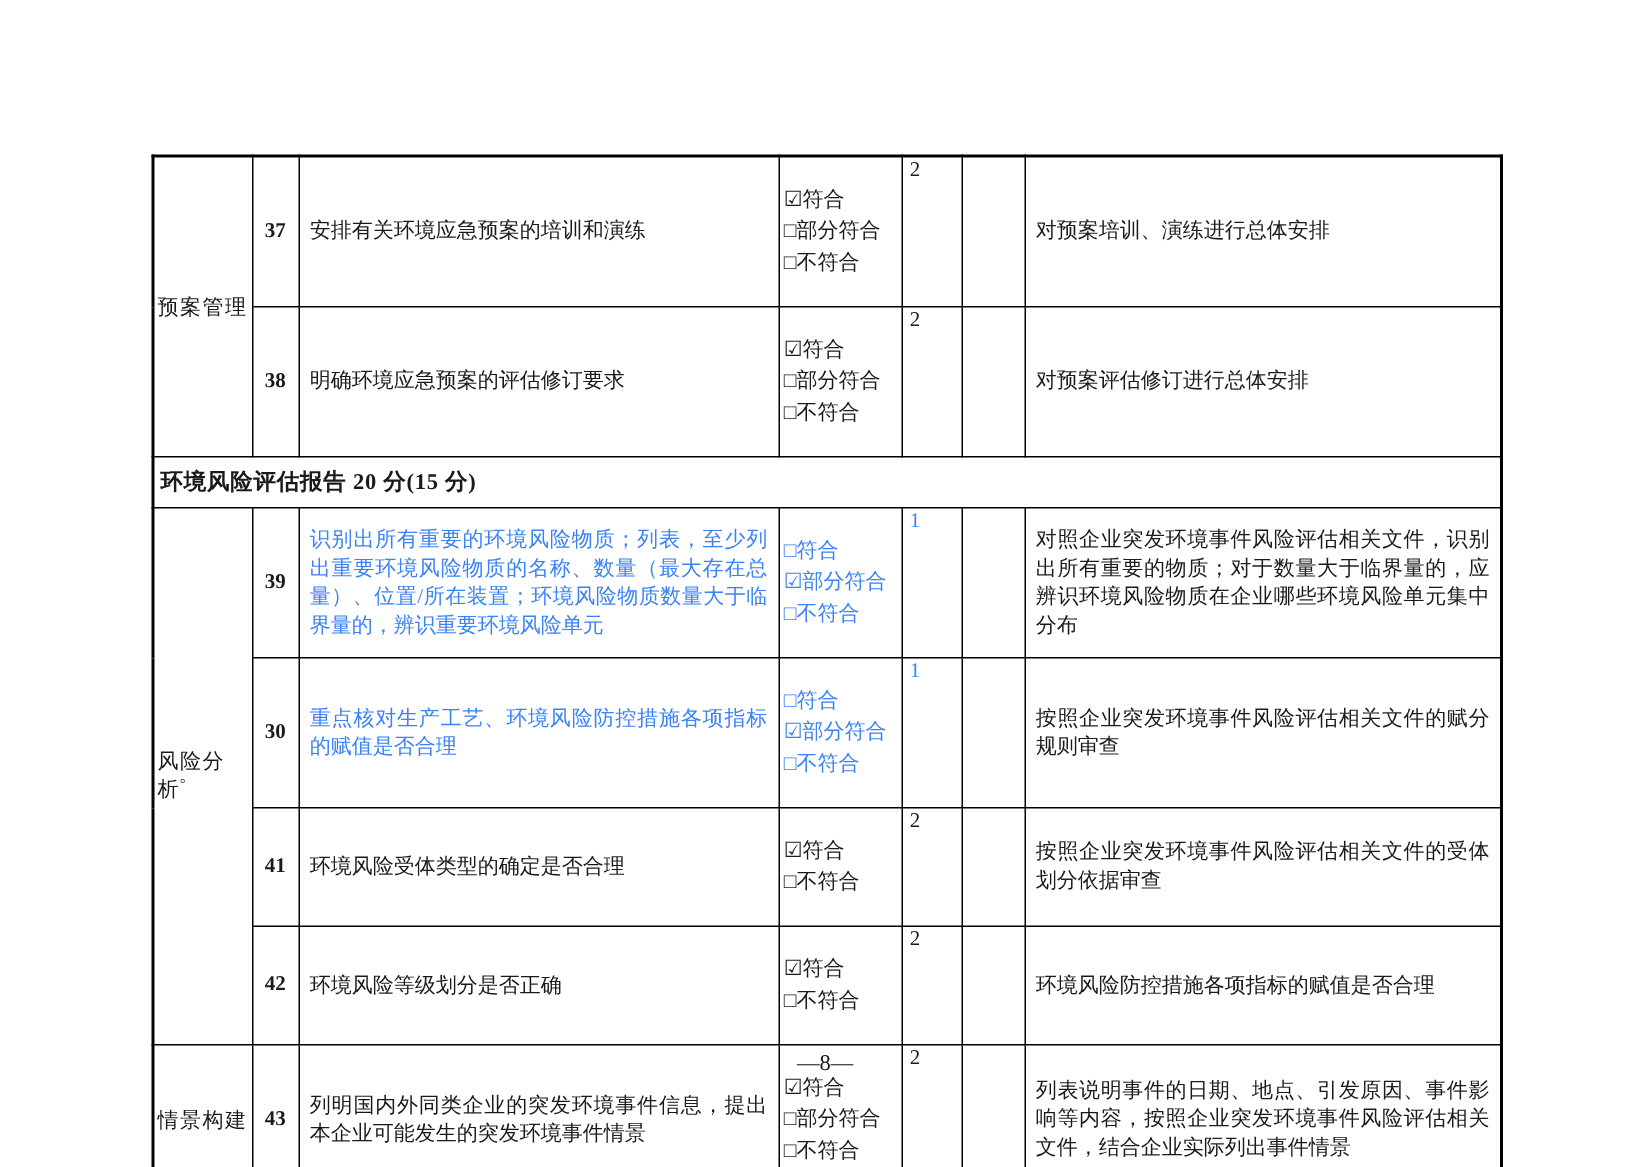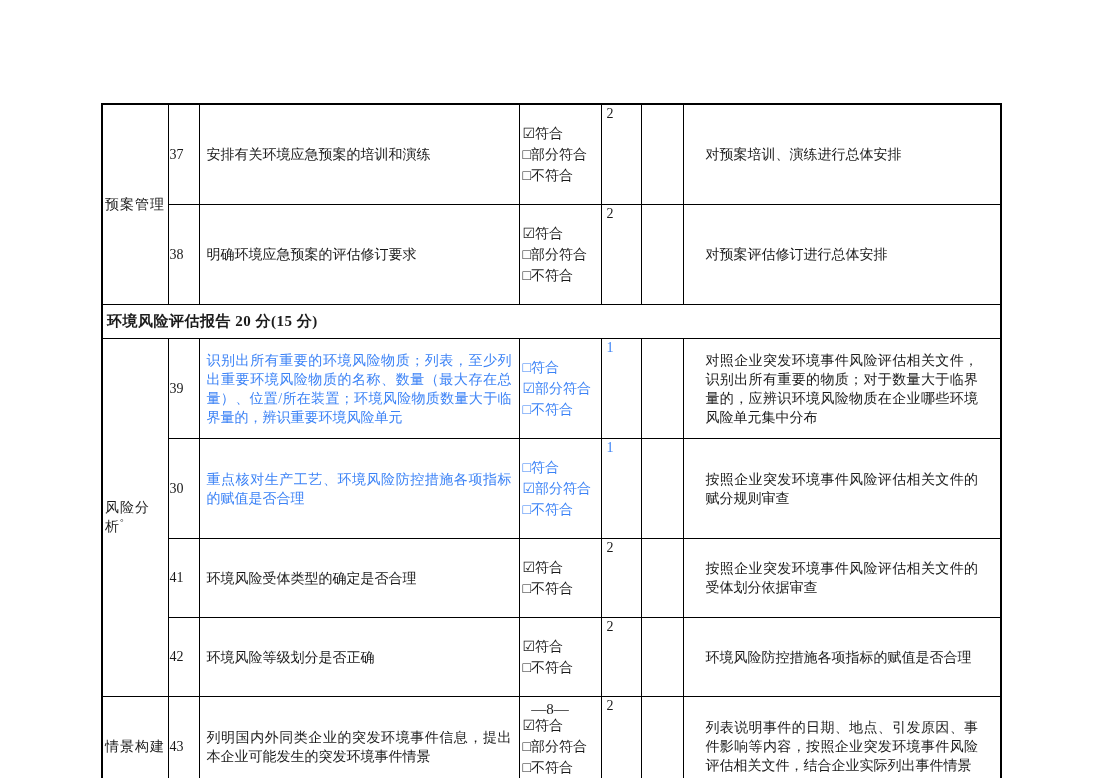--- a/index.html
+++ b/index.html
@@ -16,27 +16,27 @@
   }
   td{
     border:1px solid #000;
     font-size:14px;
     vertical-align:middle;
     padding:2px 6px;
     overflow:hidden;
   }
   .cat{padding:2px 2px;letter-spacing:1px;}
   .cat sup{font-size:9px;letter-spacing:0;vertical-align:super;}
-  .no{text-align:left;padding:2px 1px;font-family:"Liberation Serif",serif;}
+  .no{text-align:center;padding:2px 1px;font-family:"Liberation Serif",serif;font-weight:bold;}
   .item{text-align:justify;line-height:19px;padding:3px 7px;}
   .opts{padding:18px 3px;line-height:21px;white-space:nowrap;}
   .opt{display:block;}
   .score{vertical-align:top;text-align:left;padding:1px 5px;line-height:16px;}
   .blank{padding:0;}
-  .remark{text-align:justify;line-height:19px;padding:3px 22px;}
+  .remark{text-align:justify;line-height:19px;padding:3px 7px;}
   .section{
     text-align:left;font-weight:bold;font-size:15px;padding:5px 4px;
     letter-spacing:0.5px;
   }
   .blue{color:#3b82f6;}
   tr.r37{height:60px;}
   tr.r38{height:65px;}
   tr.rhead{height:34px;}
   tr.r39{height:80px;}
   tr.r40{height:61px;}

